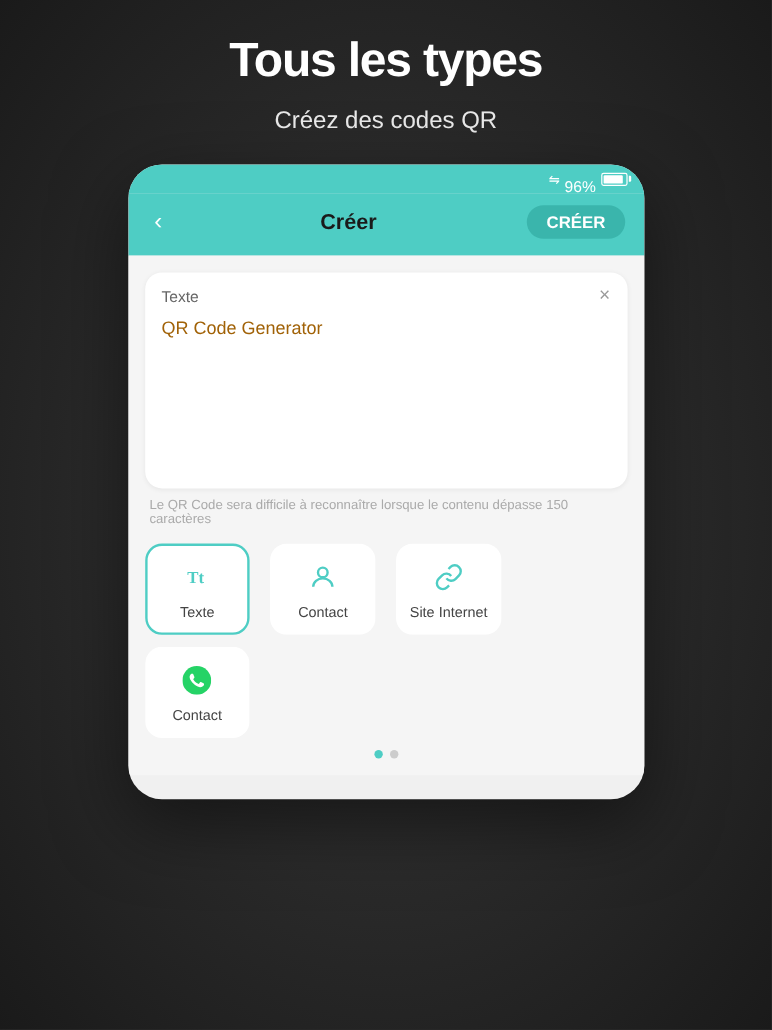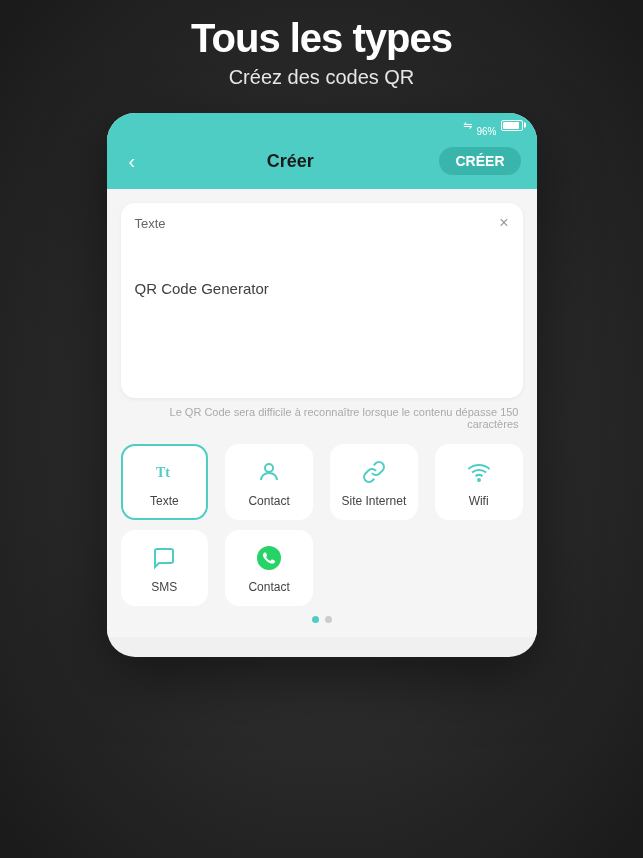--- a/index.html
+++ b/index.html
@@ -20,35 +20,35 @@
       position: absolute;
       top: 0; left: 0; right: 0; bottom: 0;
       background: radial-gradient(ellipse at center, #3a3a3a 0%, #1a1a1a 100%);
       z-index: 0;
     }
 
     .header-text {
       position: relative;
       z-index: 2;
       text-align: center;
-      padding-top: 16px;
+      padding-top: 28px;
       color: #fff;
     }
 
     .header-title {
       font-size: 40px;
       font-weight: 900;
       letter-spacing: -1px;
       line-height: 1.1;
     }
 
     .header-subtitle {
       font-size: 20px;
       font-weight: 400;
-      margin-top: 6px;
+      margin-top: 18px;
       color: rgba(255,255,255,0.9);
     }
 
     .phone-card {
       position: relative;
       z-index: 3;
       background: #f0f0f0;
       border-radius: 28px;
       width: 430px;
       margin-top: 24px;
@@ -168,34 +168,33 @@
 
     .input-clear {
       color: #999;
       font-size: 16px;
       cursor: pointer;
       line-height: 1;
     }
 
     .input-text {
       font-size: 15px;
-      color: #404040;
+      color: #a16207;
       border: none;
       outline: none;
       width: 100%;
       resize: none;
       background: transparent;
       font-family: inherit;
-      margin-top: 39px;
     }
 
     .helper-text {
       font-size: 11px;
       color: #aaa;
-      text-align: right;
+      text-align: left;
       margin-bottom: 14px;
       padding: 0 4px;
     }
 
     
     .type-grid {
       display: grid;
       grid-template-columns: repeat(4, 1fr);
       gap: 17px;
       margin-bottom: 10px;
@@ -264,21 +263,21 @@
 <div class="header-text">
   <div class="header-title">Tous les types</div>
   <div class="header-subtitle">Créez des codes QR</div>
 </div>
 
 <div class="phone-card">
 
   <div class="status-bar">
     <div class="status-icons">
       <span style="font-size:11px;">⇋</span>
-      <span style="font-size:10px;color:#fff;margin-top:12px;">96%</span>
+      <span style="font-size:13px;color:#fff;margin-top:12px;">96%</span>
       <div class="battery-bar">
         <div class="battery-fill"></div>
       </div>
     </div>
   </div>
 
   <div class="nav-bar">
     <span class="nav-back">‹</span>
     <span class="nav-title">Créer</span>
     <button class="nav-create-btn">CRÉER</button>
@@ -310,38 +309,23 @@
             </svg></span>
     <span class="type-label">Contact</span>
   </div>
         <div class="type-item">
     <span class="type-icon"><svg class="svg-icon" viewBox="0 0 24 24" fill="none" stroke="#4ecdc4" stroke-width="2">
               <path d="M10 13a5 5 0 007.54.54l3-3a5 5 0 00-7.07-7.07l-1.72 1.71"></path>
               <path d="M14 11a5 5 0 00-7.54-.54l-3 3a5 5 0 007.07 7.07l1.71-1.71"></path>
             </svg></span>
     <span class="type-label">Site Internet</span>
   </div>
-        <div class="type-item">
-    <span class="type-icon"><svg class="svg-icon" viewBox="0 0 24 24" fill="none" stroke="#4ecdc4" stroke-width="2">
-              <path d="M5 12.55a11 11 0 0114.08 0"></path>
-              <path d="M1.42 9a16 16 0 0121.16 0"></path>
-              <path d="M8.53 16.11a6 6 0 016.95 0"></path>
-              <circle cx="12" cy="20" r="1" fill="#4ecdc4"></circle>
-            </svg></span>
-    <span class="type-label">Wifi</span>
-  </div>
       </div>
 
     <div class="type-grid" id="type-grid-2">
-        <div class="type-item">
-    <span class="type-icon"><svg class="svg-icon" viewBox="0 0 24 24" fill="none" stroke="#4ecdc4" stroke-width="2">
-              <path d="M21 15a2 2 0 01-2 2H7l-4 4V5a2 2 0 012-2h14a2 2 0 012 2z"></path>
-            </svg></span>
-    <span class="type-label">SMS</span>
-  </div>
         <div class="type-item">
     <span class="type-icon"><svg class="svg-icon" viewBox="0 0 24 24" fill="#25d366">
               <circle cx="12" cy="12" r="12"></circle>
               <path d="M17.472 14.382c-.297-.149-1.758-.867-2.03-.967-.273-.099-.471-.148-.67.15-.197.297-.767.966-.94 1.164-.173.199-.347.223-.644.075-.297-.15-1.255-.463-2.39-1.475-.883-.788-1.48-1.761-1.653-2.059-.173-.297-.018-.458.13-.606.134-.133.298-.347.446-.52.149-.174.198-.298.298-.497.099-.198.05-.371-.025-.52-.075-.149-.669-1.612-.916-2.207-.242-.579-.487-.5-.669-.51-.173-.008-.371-.01-.57-.01-.198 0-.52.074-.792.372-.272.297-1.04 1.016-1.04 2.479 0 1.462 1.065 2.875 1.213 3.074.149.198 2.096 3.2 5.077 4.487.709.306 1.262.489 1.694.625.712.227 1.36.195 1.871.118.571-.085 1.758-.719 2.006-1.413.248-.694.248-1.289.173-1.413-.074-.124-.272-.198-.57-.347z" fill="white"></path>
             </svg></span>
     <span class="type-label">Contact</span>
   </div>
       </div>
 
     <div class="page-dots" id="page-dots">

